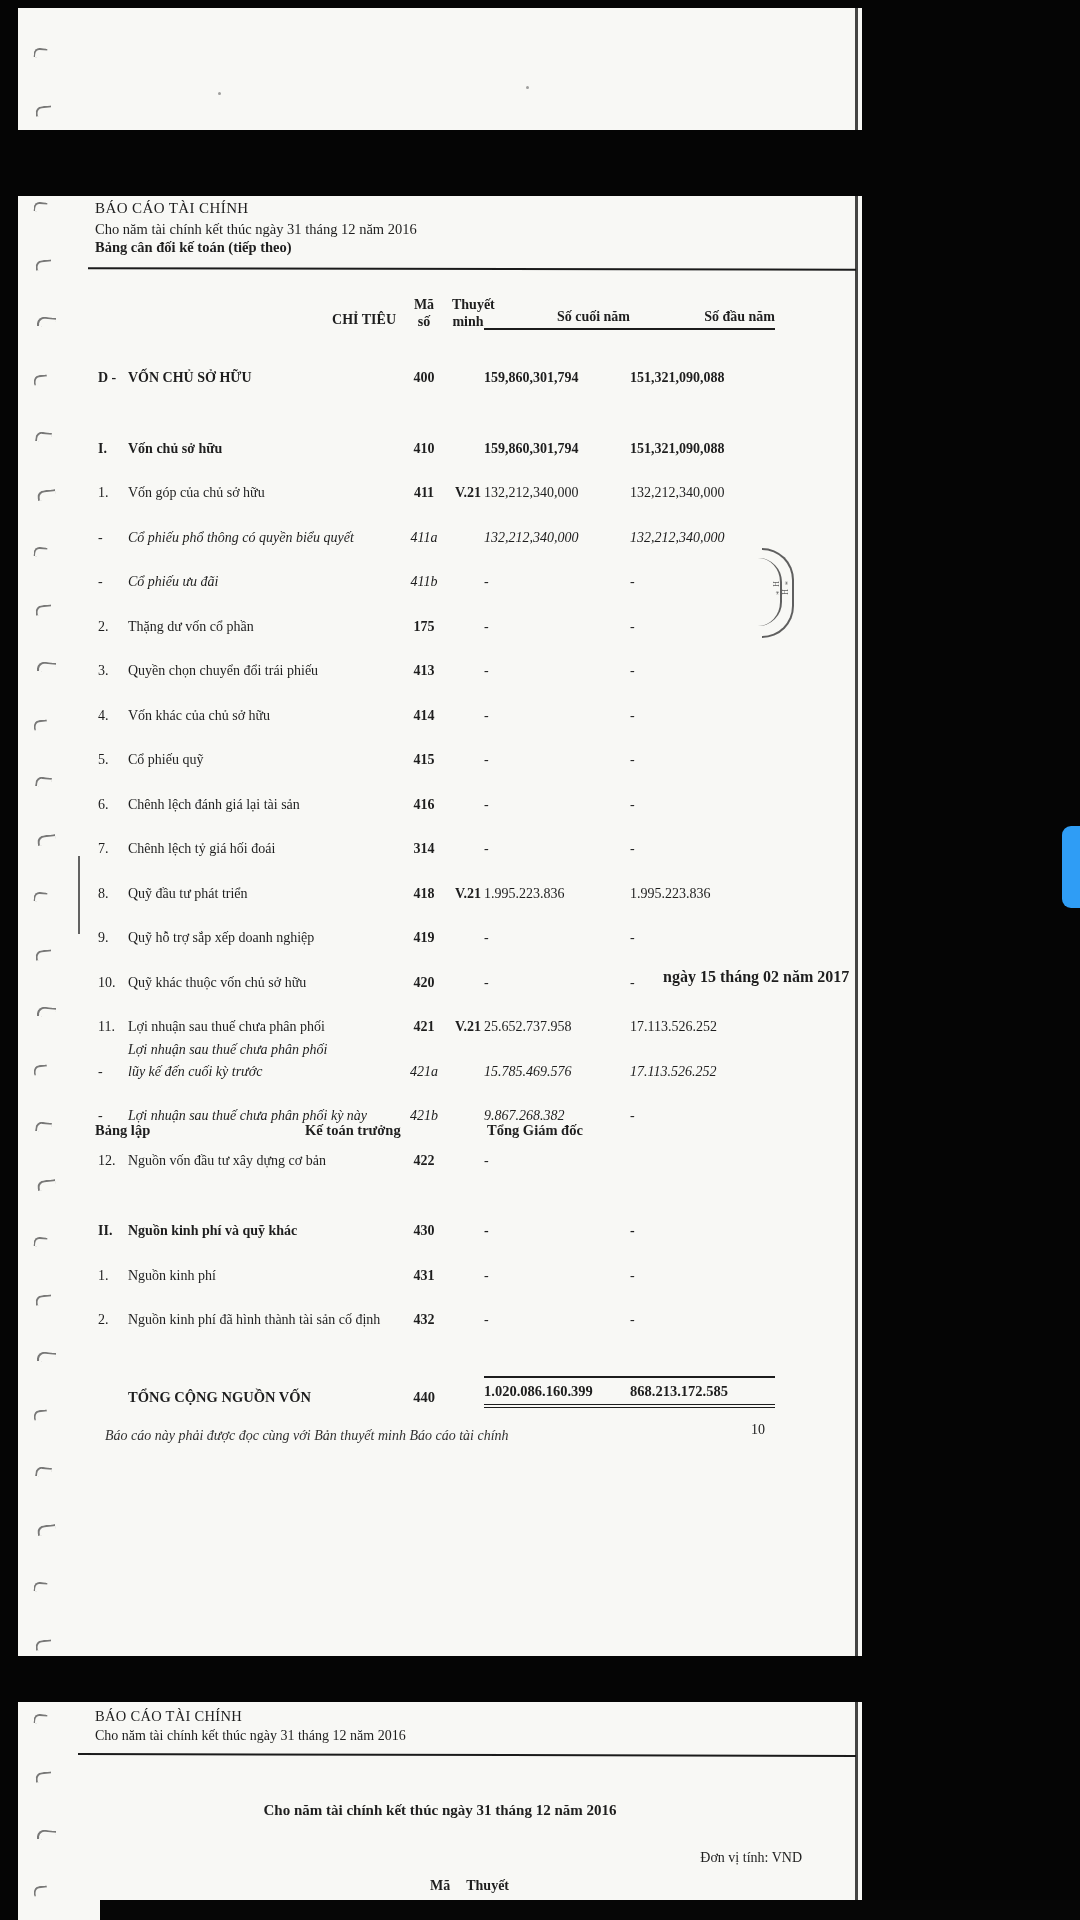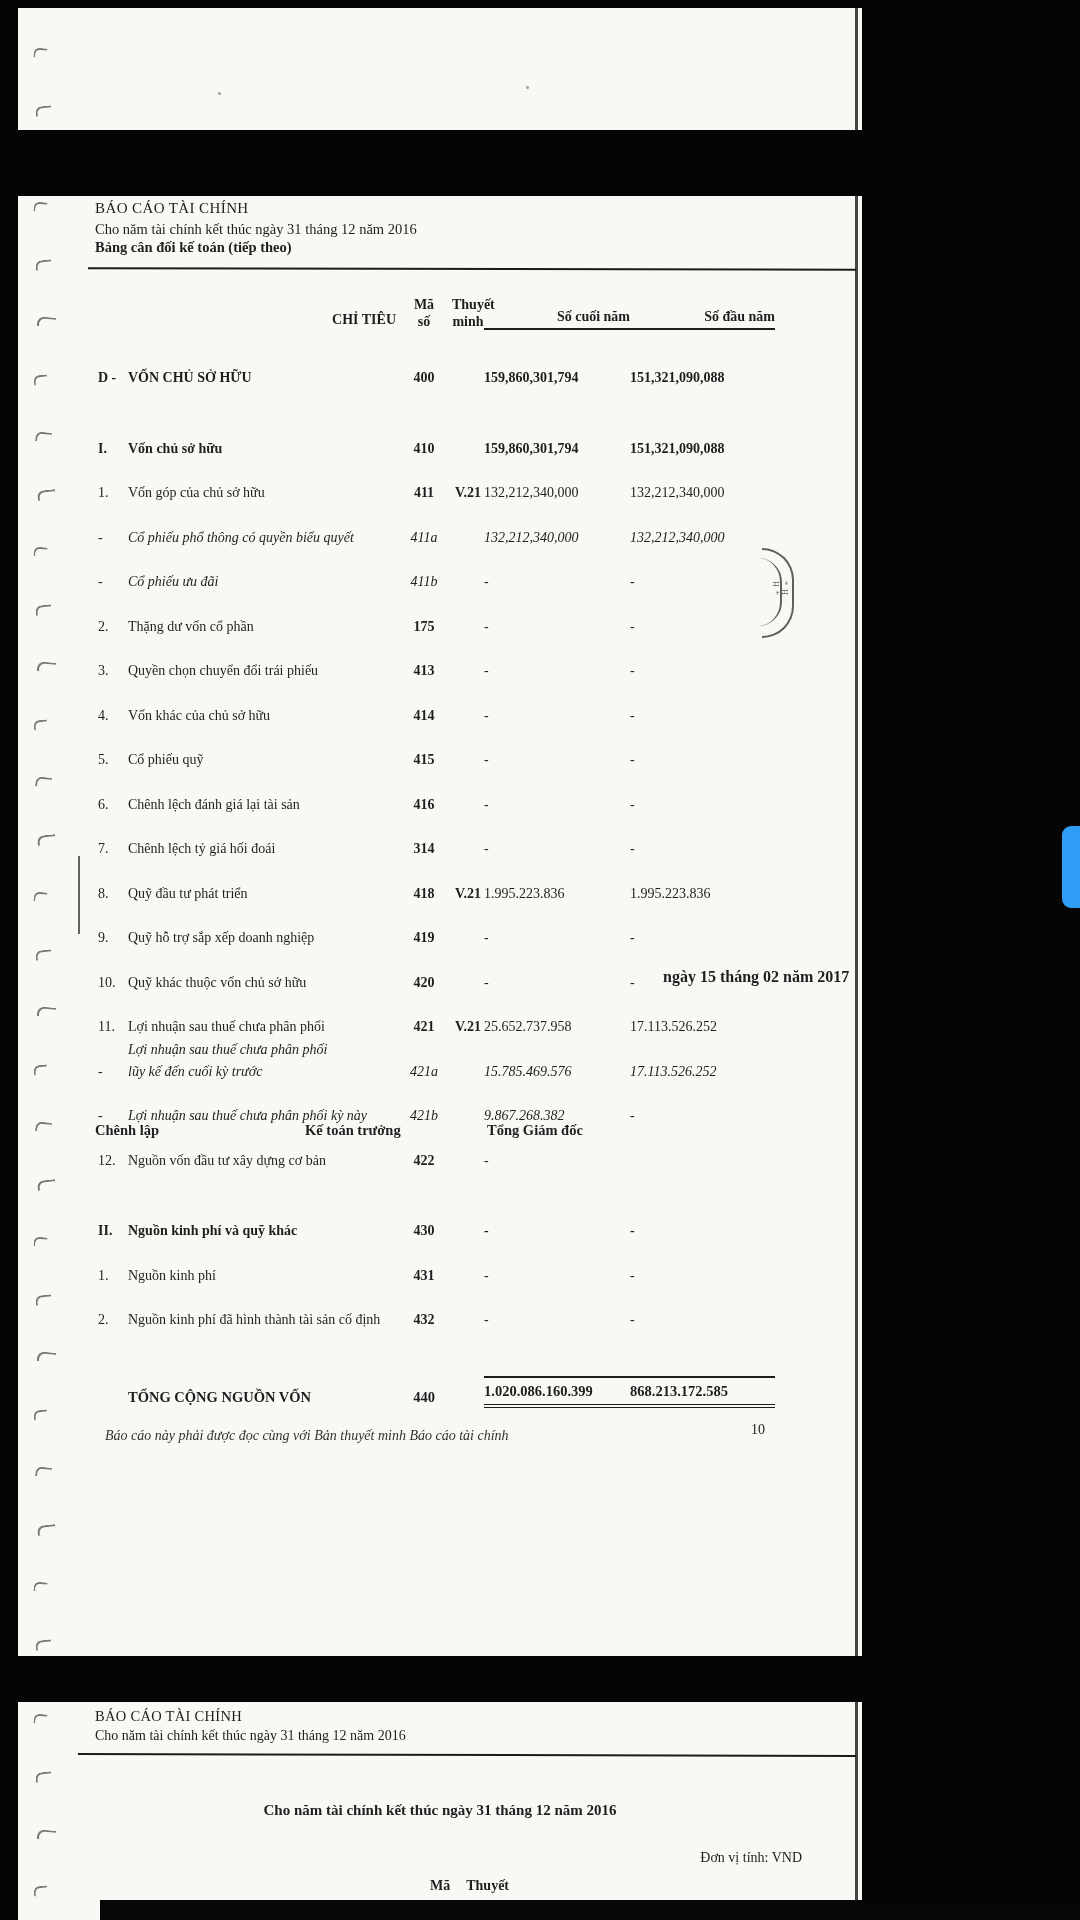--- a/index.html
+++ b/index.html
@@ -277,21 +277,21 @@
         </div>
       </div>
   </div>
 
   <div class="stamp"></div>
   <div class="vline-artifact"></div>
 
   <div class="date-line">ngày 15 tháng 02 năm 2017</div>
 
   <div class="sigs">
-    <span class="sig" style="left:77px;">Chênh lập</span>
+    <span class="sig" style="left:77px;">Bảng lập</span>
     <span class="sig" style="left:287px;text-align:right;">Kế toán trưởng</span>
     <span class="sig" style="left:469px;">Tổng Giám đốc</span>
   </div>
 
   <div class="footnote">Báo cáo này phải được đọc cùng với Bản thuyết minh Báo cáo tài chính</div>
   <div class="pagenum">10</div>
 <div class="bmark" style="top: 6px; left: 14px; transform: rotate(5deg) scaleX(0.8);"></div>
     <div class="bmark" style="top: 64px; left: 17px; transform: rotate(-6deg) scaleX(0.95);"></div>
     <div class="bmark" style="top: 121px; left: 20px; transform: rotate(5deg) scaleX(1.1);"></div>
     <div class="bmark" style="top: 179px; left: 14px; transform: rotate(-6deg) scaleX(0.8);"></div>

